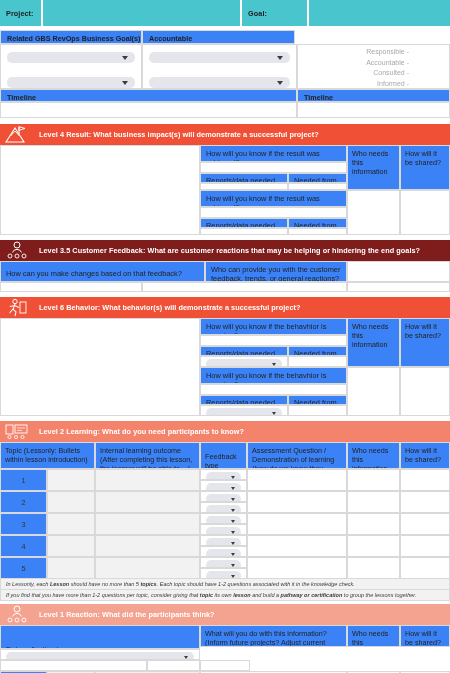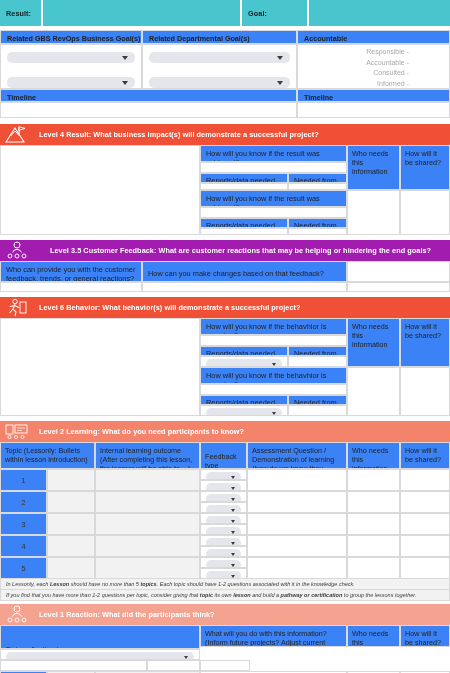--- a/index.html
+++ b/index.html
@@ -47,21 +47,21 @@
 
   
   .secbar{
     display:flex; align-items:center; height:21px;
     color:#ffffff; font-size:7.3px; font-weight:bold;
   }
   .secbar .ttl{ padding-left:5px; letter-spacing:.05px; }
   .red{ background:#f05136; }
   .salmon{ background:#f4836b; }
   .pinkish{ background:#f5a391; }
-  .grey{ background:#a21caf;gap:11px; }
+  .grey{ background:#7f1d1d; }
   .secicon{
     width:34px; min-width:34px; height:21px;
     display:flex; align-items:center; justify-content:center;
   }
   .secicon svg{ display:block; }
 
   
   .q{
     font-size:7.4px; color:#222; line-height:9px;
     padding:3px 4px 3px 5px;
@@ -88,39 +88,36 @@
   }
   .note b{ font-weight:bold; }
 </style>
 </head>
 <body>
 
 <div class="sheet">
 
   <div class="row">
     <div class="teal banner" style="width:43px">
-      <span class="lab">Result:</span>
+      <span class="lab">Project:</span>
     </div>
     <div class="sp"></div>
     <div class="teal banner" style="width:208px"></div>
     <div class="sp"></div>
     <div class="teal banner" style="width:68px">
       <span class="lab">Goal:</span>
     </div>
     <div class="sp"></div>
     <div class="teal banner" style="width:149px"></div>
   </div>
   <div style="height:4px;background:#fff"></div>
 
   <div class="row">
     <div class="cell gray" style="width:142px;height:14px">
       <div class="hdrlab">Related GBS RevOps Business Goal(s)</div>
-    </div>
-    <div class="cell gray" style="width:155px;height:14px">
-      <div class="hdrlab">Related Departmental Goal(s)</div>
     </div>
     <div class="cell gray" style="width:153px;height:14px">
       <div class="hdrlab">Accountable</div>
     </div>
   </div>
 
   <div class="row">
     <div class="cell" style="width:142px;height:45px;padding-top:3px">
       <div class="ddbar"></div>
       <div style="height:6px"></div>
@@ -216,22 +213,22 @@
         <circle cx="13" cy="4" r="3" fill="none" stroke="#fff" stroke-width="1"></circle>
         <path d="M8.5 11.5 A4.8 4.8 0 0 1 17.5 11.5" fill="none" stroke="#fff" stroke-width="1"></path>
         <circle cx="6" cy="15" r="2" fill="none" stroke="#fff" stroke-width=".9"></circle>
         <circle cx="13" cy="15" r="2" fill="none" stroke="#fff" stroke-width=".9"></circle>
         <circle cx="20" cy="15" r="2" fill="none" stroke="#fff" stroke-width=".9"></circle>
       </svg>
     </div>
     <span class="ttl">Level 3.5 Customer Feedback: What are customer reactions that may be helping or hindering the end goals?</span>
   </div>
   <div class="row">
+    <div class="cell gray q" style="width:205px;height:21px;padding-top:7px">How can you make changes based on that feedback?</div>
     <div class="cell gray q" style="width:142px;height:21px">Who can provide you with the customer feedback, trends, or general reactions?</div>
-    <div class="cell gray q" style="width:205px;height:21px;padding-top:7px">How can you make changes based on that feedback?</div>
     <div class="cell" style="width:103px;height:21px"></div>
   </div>
   <div class="row">
     <div class="cell" style="width:142px;height:10px"></div>
     <div class="cell" style="width:205px;height:10px"></div>
     <div class="cell" style="width:103px;height:10px"></div>
   </div>
   <div style="height:5px;background:#fff"></div>
 
   <div class="secbar red">

